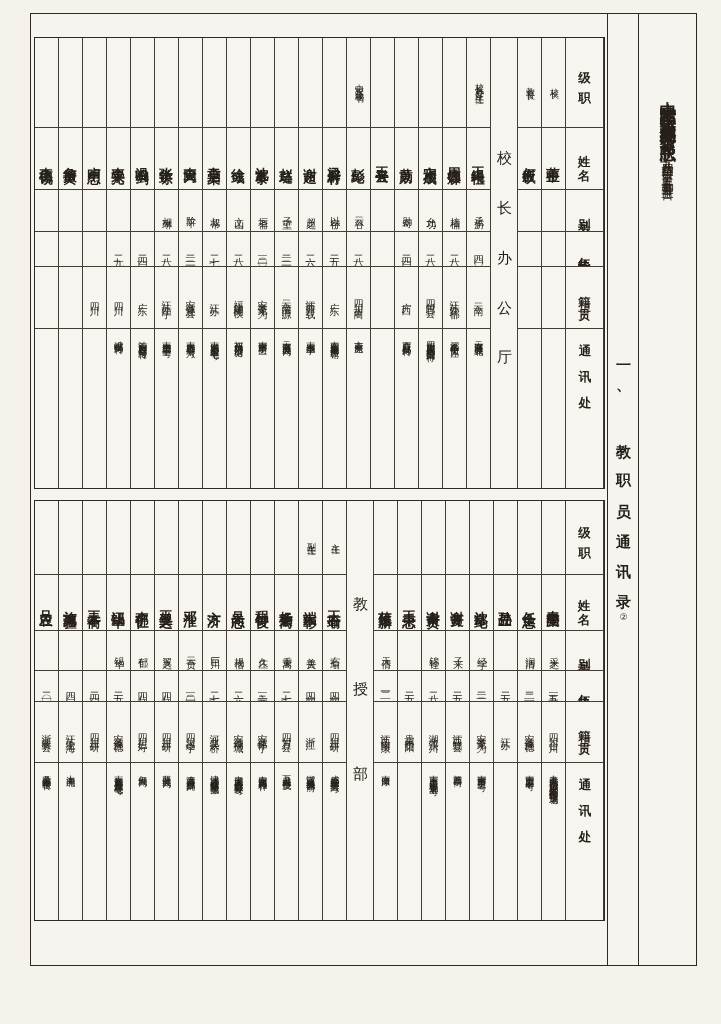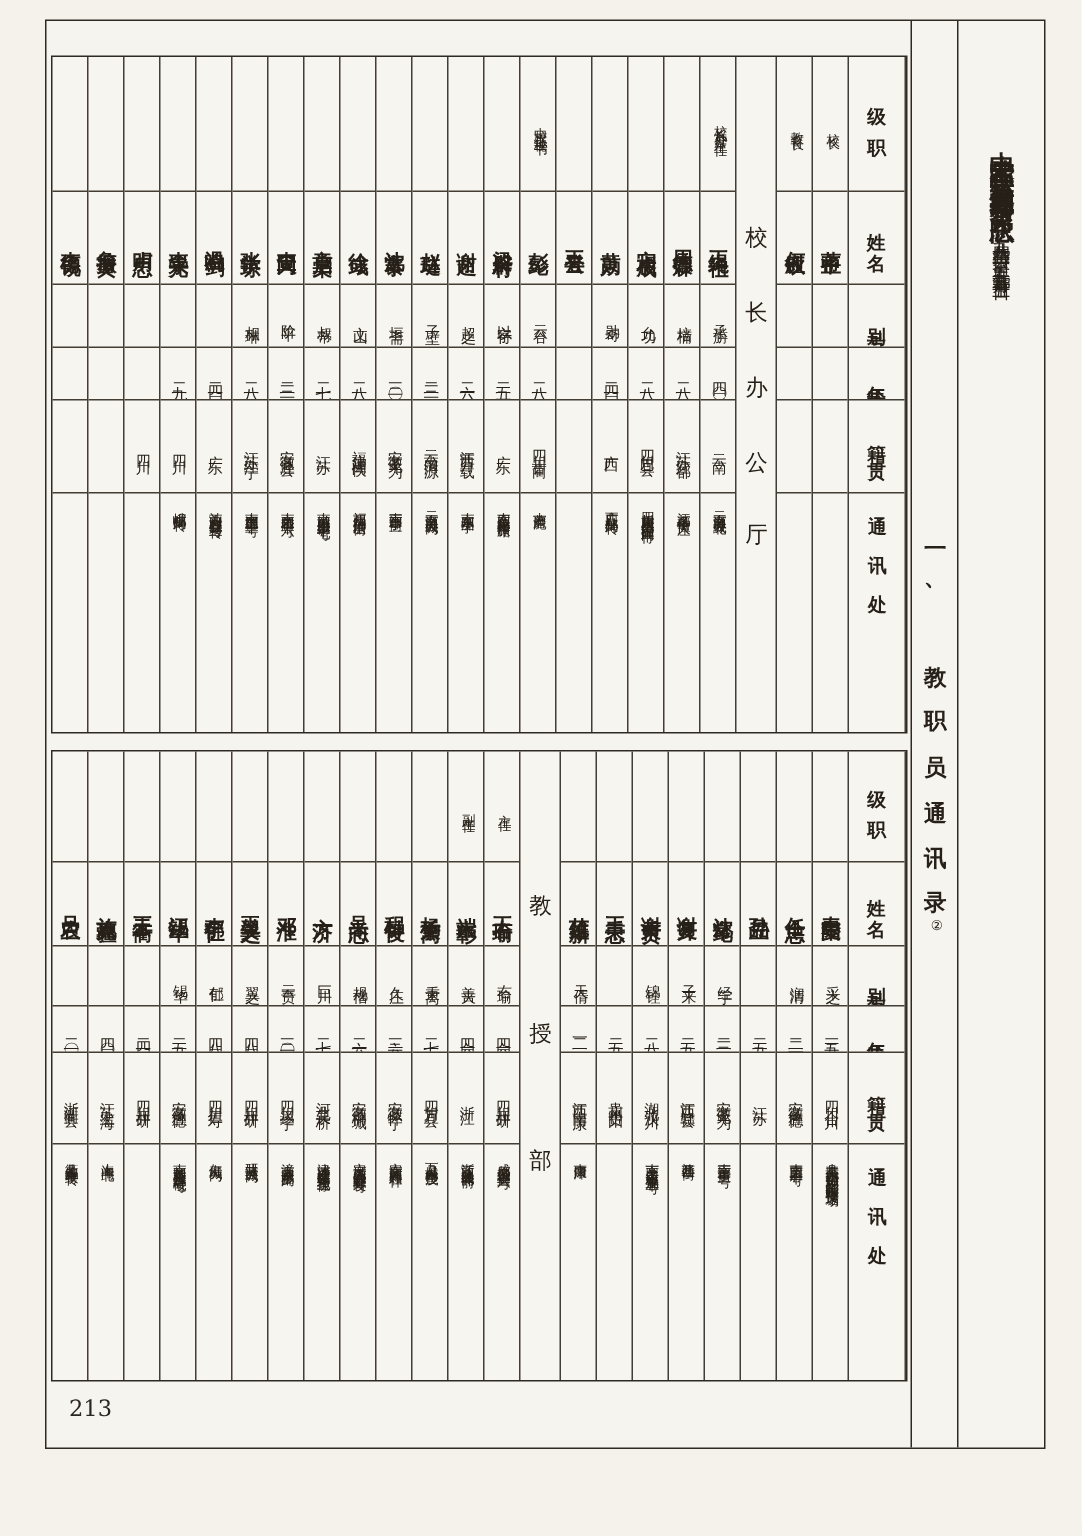--- a/index.html
+++ b/index.html
@@ -1001,21 +1001,20 @@
               <span class="vtext">二〇</span>
             </div>
             <div class="cell c4">
               <span class="vtext">浙江衢县</span>
             </div>
             <div class="cell c5">
               <span class="vtext">衢县锦泰丰收转</span>
             </div>
           </div>
         </div>
-      <div class="pageno">213</div>
     </div>
 
     <div class="strip section-strip">
       <div class="section-text"><span>一、教职员通讯录</span><span class="note">②</span>
       </div>
     </div>
 
     <div class="strip title-strip">
       <div class="title-text"><span class="t-main">中央陆军军官学校第六期同学录（第一总队）</span><span class="t-note">⑴</span><span class="t-date">（一九二八年四月二十三日至一九二九年五月十五日）</span>
       </div>

